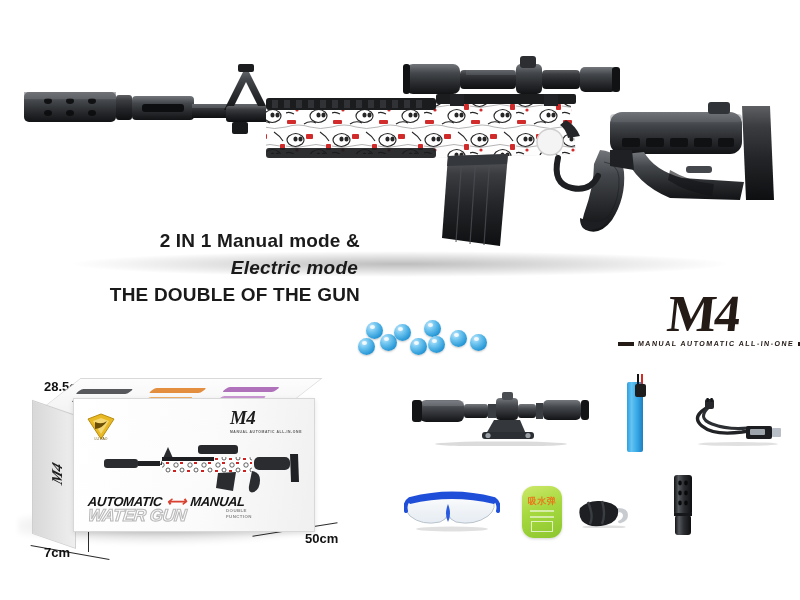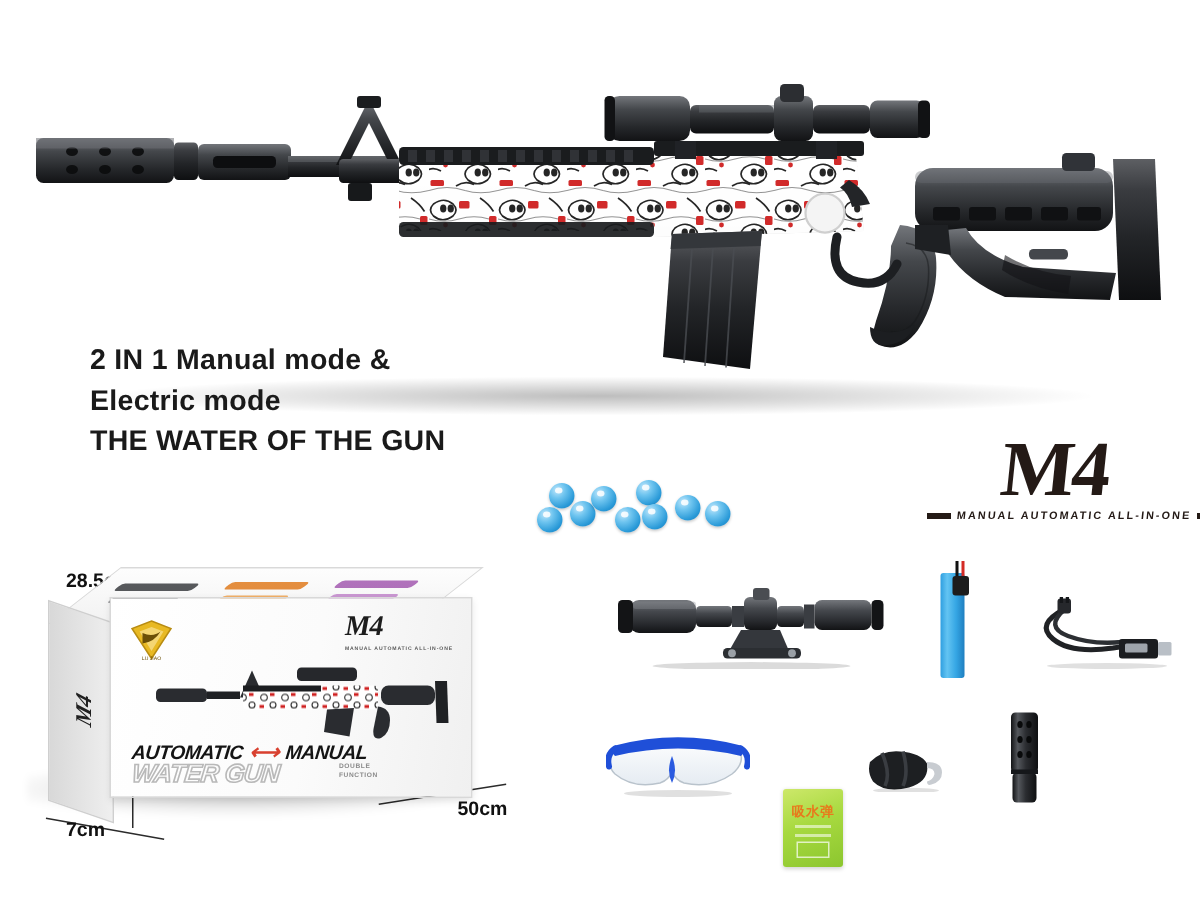--- a/index.html
+++ b/index.html
@@ -6,25 +6,25 @@
   body{
     width:800px;height:600px;background:#ffffff;
     font-family:"Liberation Sans",sans-serif;
     overflow:hidden;position:relative;
   }
   .stage{position:absolute;left:0;top:0;width:800px;height:600px;}
 
   
   .headline{
     position:absolute;left:60px;top:228px;width:300px;
-    color:#1a1a1a;font-weight:bold;
+    text-align:right;color:#1a1a1a;font-weight:bold;
     font-size:19px;line-height:1.42;letter-spacing:.2px;
   }
   .headline div{white-space:nowrap;}
-  .hl-l2{padding-right:2px;}
+  .hl-l2{padding-right:2px;font-style:italic;}
 
   
   .m4logo{position:absolute;left:618px;top:292px;width:170px;height:62px;}
   .m4word{
     font-family:"Liberation Serif",serif;font-weight:bold;
     font-size:52px;color:#241a16;letter-spacing:-2px;
     line-height:44px;text-align:center;
     transform:skewX(-6deg);
   }
   .m4tag{
@@ -118,21 +118,21 @@
   .battery{position:absolute;left:627px;top:382px;width:16px;height:70px;
     background:linear-gradient(90deg,#2f9fe0 0%,#63c4f2 28%,#35a6e4 65%,#1f7fc0 100%);
     border-radius:2px;}
   .battery .wire-r{position:absolute;right:0px;top:-8px;width:2px;height:12px;background:#d42b25;}
   .battery .wire-b{position:absolute;right:4px;top:-8px;width:2px;height:12px;background:#111;}
   .battery .plug{position:absolute;right:-3px;top:2px;width:11px;height:13px;background:#1d1d1d;border-radius:2px;}
 
   .goggles{position:absolute;left:404px;top:484px;width:96px;height:48px;}
   .packet{position:absolute;left:522px;top:486px;width:40px;height:52px;
     background:linear-gradient(160deg,#cde86a 0%,#a7d93f 45%,#8cc62f 100%);
-    border-radius:2px;box-shadow:0 1px 3px rgba(0,0,0,.18);margin-top:40px;}
+    border-radius:12px;box-shadow:0 1px 3px rgba(0,0,0,.18);}
   .packet .cn{position:absolute;left:0;right:0;top:9px;text-align:center;
     font-size:9px;font-weight:bold;color:#e8791c;letter-spacing:.5px;
     font-family:"DejaVu Sans",sans-serif;}
   .packet .ln{position:absolute;left:8px;right:8px;height:1.5px;background:rgba(255,255,255,.55);}
   .packet .box2{position:absolute;left:9px;right:9px;bottom:6px;height:9px;
     border:1px solid rgba(255,255,255,.7);}
 
   .pouch{position:absolute;left:578px;top:498px;width:52px;height:30px;}
   .muzzle{position:absolute;left:672px;top:474px;width:22px;height:62px;}
 
@@ -308,21 +308,21 @@
         <path d="M600 100 l22 0 l2 20 l-24 -4 Z" fill="#1e2023"></path>
         <path d="M660 120 q20 12 44 14 l-2 12 q-26 -4 -44 -16Z" fill="#121315" opacity=".6"></path>
         <rect x="676" y="116" width="26" height="7" rx="3" fill="#44474c"></rect>
       </g>
     </svg>
   </div>
 
   <div class="headline">
     <div>2 IN 1 Manual mode &amp;</div>
     <div class="hl-l2">Electric mode</div>
-    <div>THE WATER OF THE GUN</div>
+    <div>THE DOUBLE OF THE GUN</div>
   </div>
 
   <div class="m4logo">
     <div class="m4word">M4</div>
     <div class="m4tag">
       <span class="bar"></span>
       <span class="txt">MANUAL AUTOMATIC ALL-IN-ONE</span>
       <span class="bar"></span>
     </div>
   </div>

